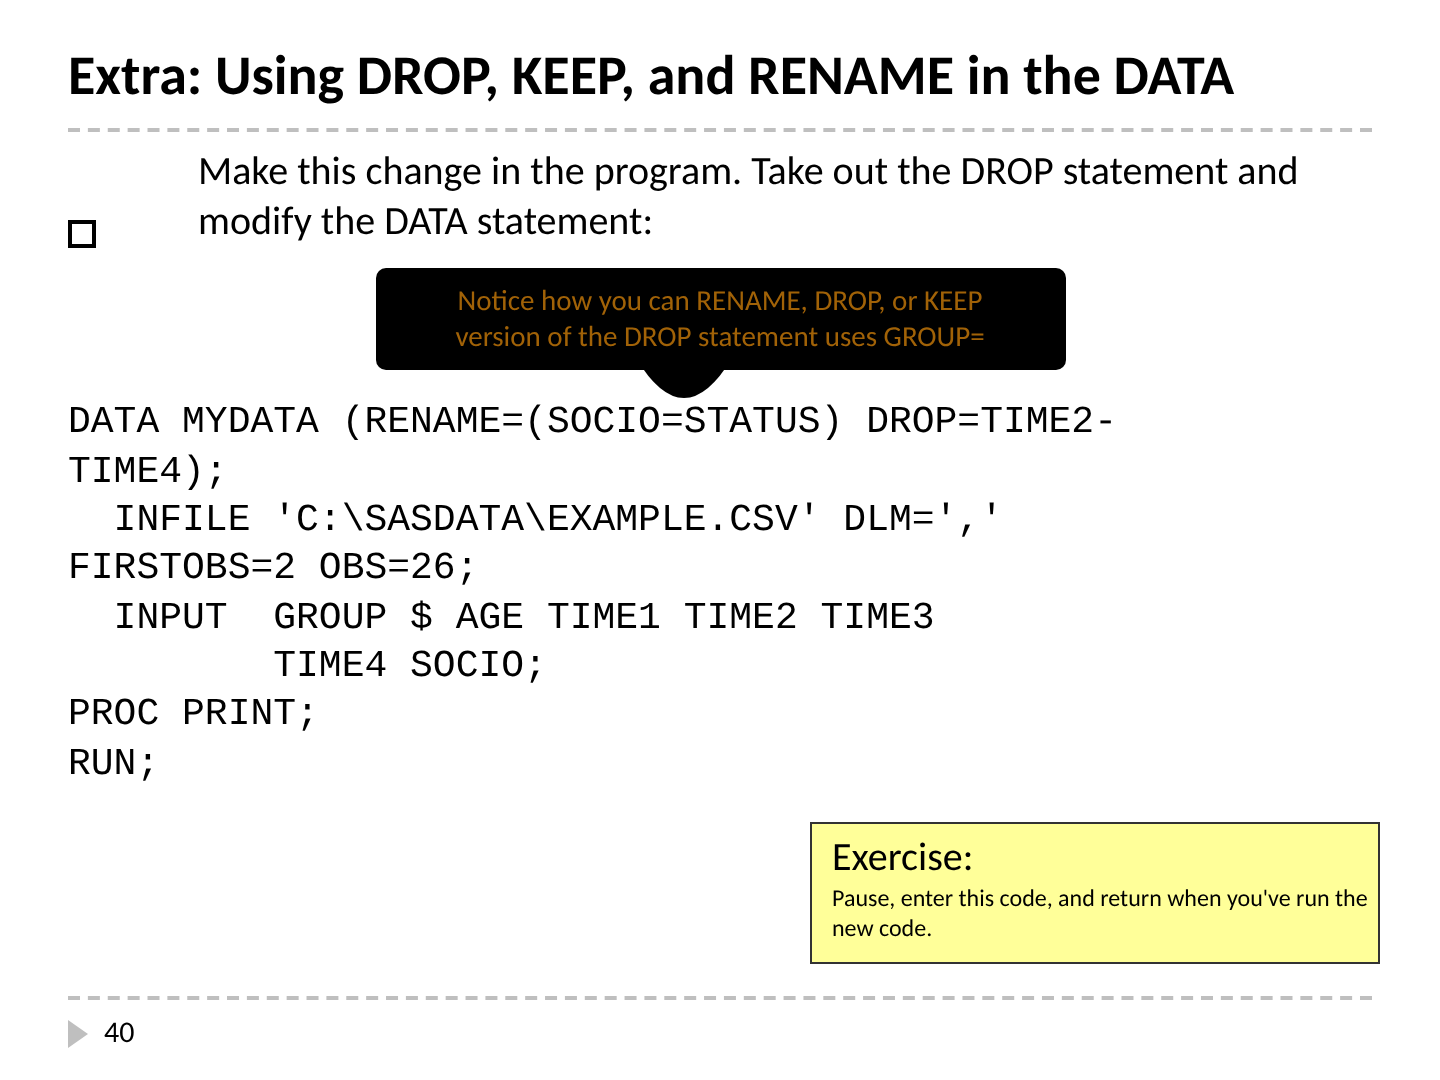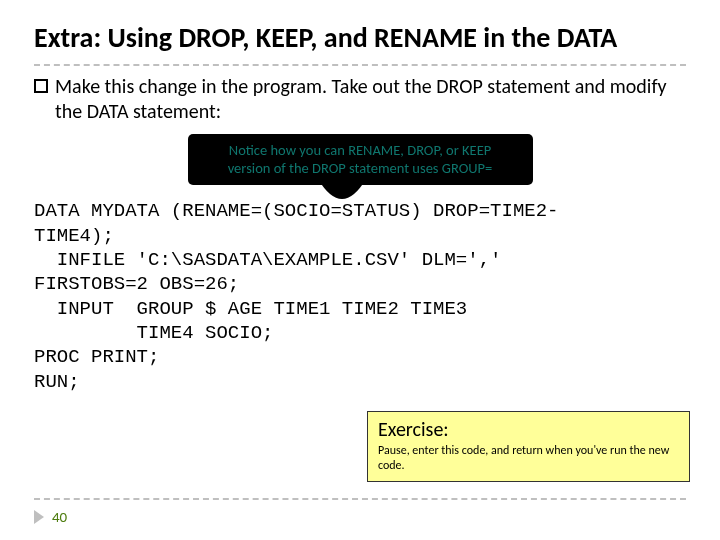--- a/index.html
+++ b/index.html
@@ -19,44 +19,45 @@
     margin-bottom: 10px;
   }
   .title-line1, .title-line2 { display: block; }
   .rule {
     border: none;
     border-top: 2px dashed #bfbfbf;
     margin: 4px 0 8px 0;
   }
   .bullet-row {
     display: flex;
-    align-items: flex-start;
+    align-items: flex-end;
     font-size: 20px;
     line-height: 1.25;
     margin-bottom: 10px;
+    gap: 44px;
   }
   .bullet-box {
     display: inline-block;
     width: 14px;
     height: 14px;
     border: 2px solid #000;
     margin-top: 5px;
     margin-right: 7px;
     flex-shrink: 0;
   }
   .bullet-text { flex: 1; }
   .callout-wrap {
     display: flex;
     justify-content: center;
     margin: 2px 0 0 0;
     position: relative;
   }
   .callout {
     background: #000;
-    color: #0f766e;
+    color: #a16207;
     font-size: 14.5px;
     line-height: 1.25;
     text-align: center;
     padding: 7px 14px 8px 14px;
     border-radius: 5px;
     width: 345px;
     position: relative;
   }
   .callout-pointer {
     position: absolute;
@@ -71,21 +72,21 @@
     font-size: 19px;
     font-weight: 400;
     line-height: 1.28;
     white-space: pre;
     margin-top: 14px;
   }
   .exercise-box {
     position: absolute;
     right: 30px;
     bottom: 58px;
-    width: 323px;
+    width: 285px;
     background: #ffff99;
     border: 1px solid #333;
     padding: 5px 4px 8px 10px;
   }
   .exercise-title {
     font-size: 20px;
     margin-bottom: 2px;
   }
   .exercise-body {
     font-size: 12px;
@@ -100,21 +101,21 @@
   }
   .footer-arrow {
     width: 0; height: 0;
     border-top: 7px solid transparent;
     border-bottom: 7px solid transparent;
     border-left: 10px solid #bfbfbf;
     margin-right: 8px;
   }
   .footer-num {
     font-size: 15px;
-    color: #4d7c0f;
+    color: #000000;
   }
   .rule-footer {
     position: absolute;
     left: 34px;
     right: 34px;
     bottom: 40px;
     border: none;
     border-top: 2px dashed #bfbfbf;
   }
 </style>

